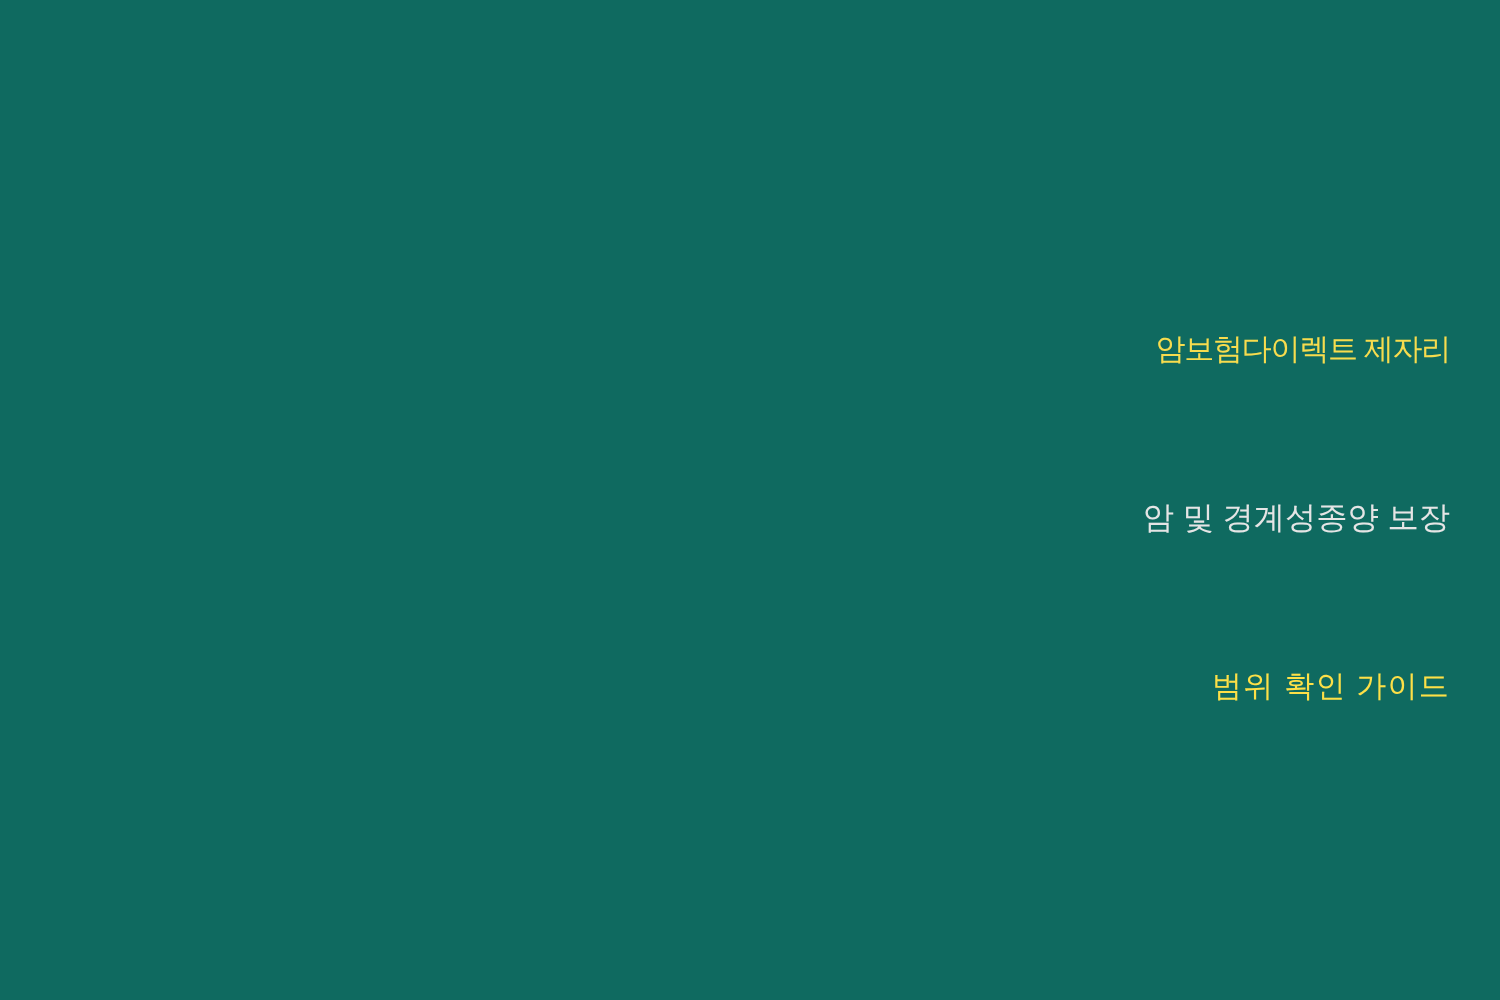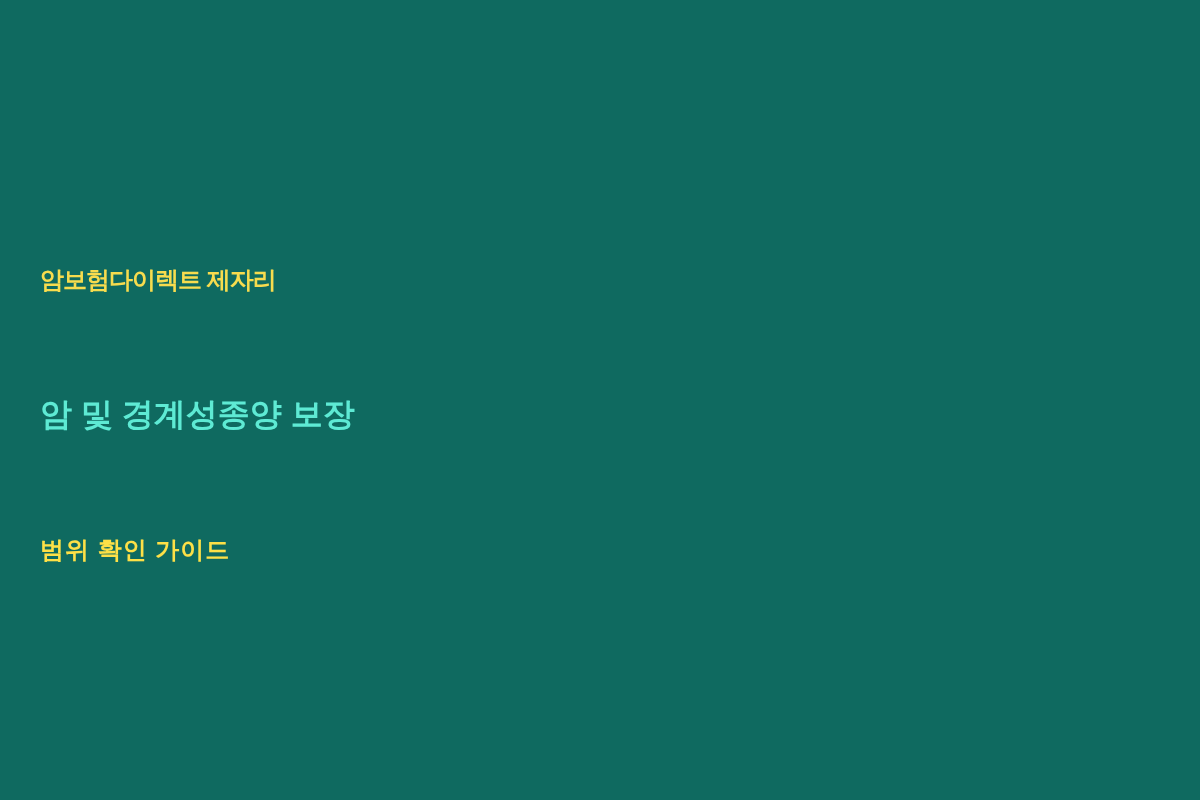--- a/index.html
+++ b/index.html
@@ -38,24 +38,24 @@
     width: 100%;
     padding: 0 40px;
     box-sizing: border-box;
     
     transform: translateY(14px);
   }
 
   .headline-line {
     display: block;
     width: 100%;
-    text-align: left;
+    text-align: right;
     color: #f7dc4e;
     font-family: "Liberation Sans", "DejaVu Sans", sans-serif;
-    font-weight: 700;
+    font-weight: 400;
     font-size: 104px;
     line-height: 135px;
     letter-spacing: -0.5px;
     white-space: nowrap;
     -webkit-font-smoothing: antialiased;
   }
 
   
   .headline-line--1 { letter-spacing: -1px; }
   .headline-line--2 { letter-spacing: 0px;  }
@@ -63,19 +63,19 @@
 </style>
 </head>
 <body>
 
 <div class="thumbnail-card" style="background-color: rgb(15, 106, 96);">
 
   <div class="headline-block">
 
     <span class="headline-line headline-line--1" style="color: rgb(247, 220, 78); font-size: 24px;">암보험다이렉트 제자리</span>
 
-    <span class="headline-line headline-line--2" style="color: #5eead4; font-size: 32px;">암 및 경계성종양 보장</span>
+    <span class="headline-line headline-line--2" style="color: #e5e5e5; font-size: 25px;">암 및 경계성종양 보장</span>
 
     <span class="headline-line headline-line--3" style="color: #fde047; font-size: 24px;">범위 확인 가이드</span>
 
   </div>
 
 </div>
 
 </body></html>

